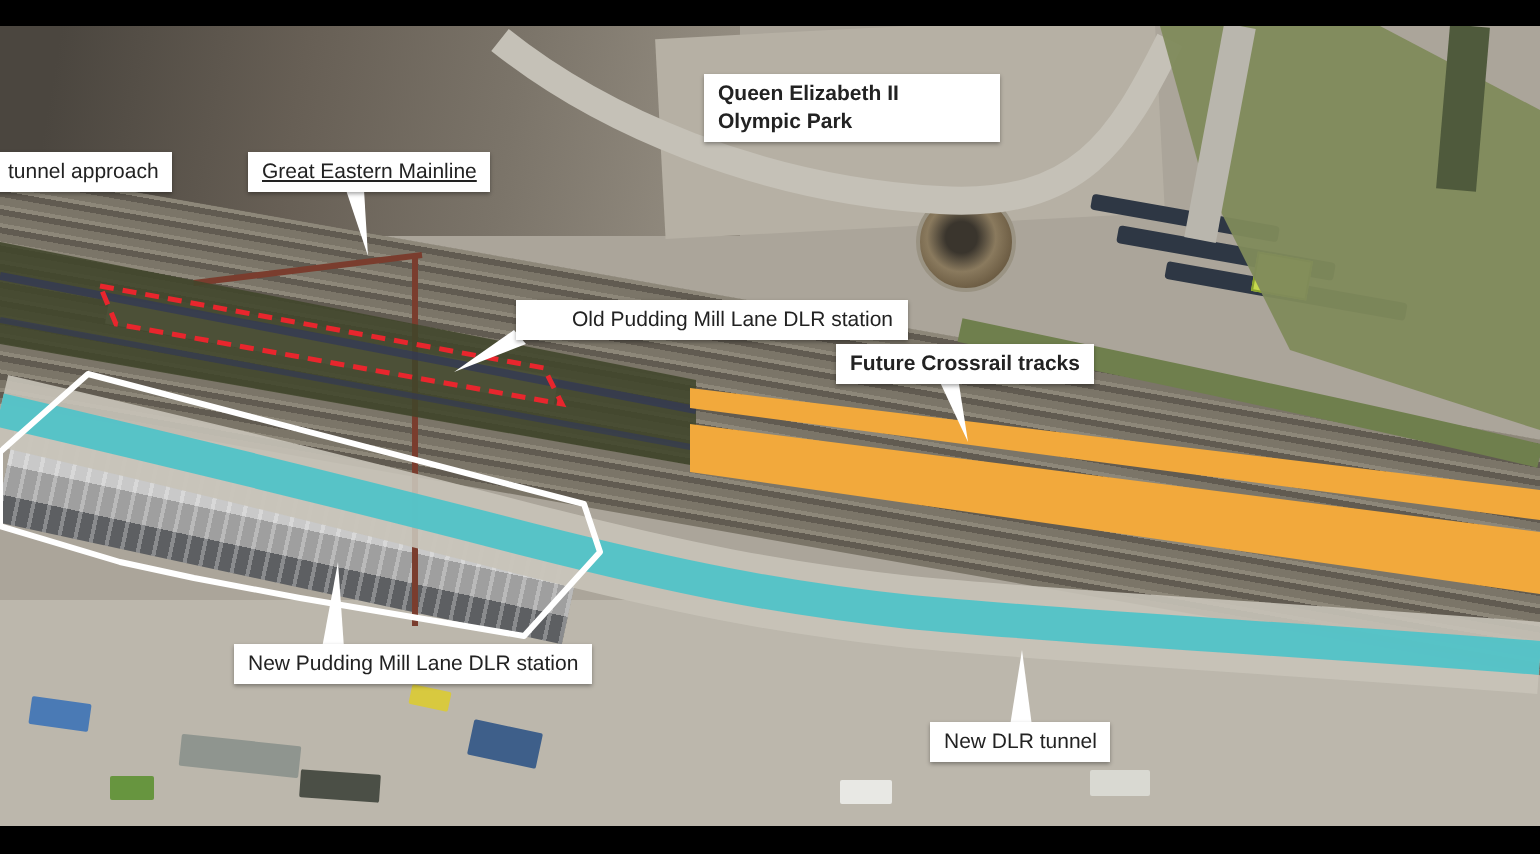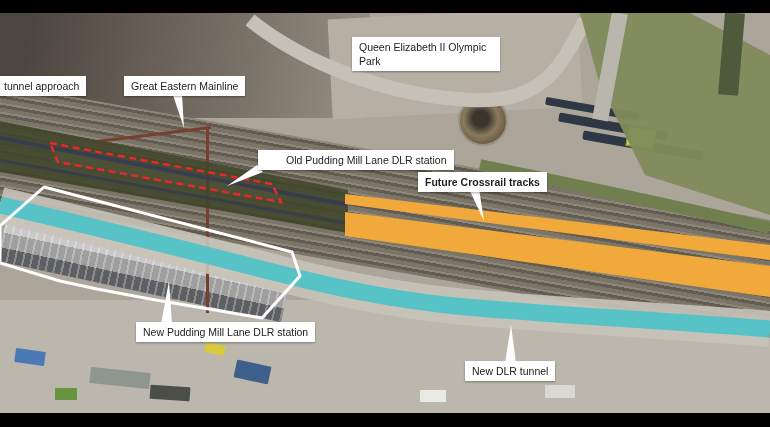--- a/index.html
+++ b/index.html
@@ -40,27 +40,27 @@
   #cl8{left:545px;top:385px;width:30px;height:13px;background:#d9d9d2;}
   
   #bar-top{left:0;top:0;width:770px;height:13px;background:#000;z-index:6;}
   #bar-bottom{left:0;top:413px;width:770px;height:14px;background:#000;z-index:6;}
   
   #overlay{position:absolute;left:0;top:0;z-index:4;}
   
   .lbl{position:absolute;z-index:10;background:#fff;color:#222;font-size:10.5px;line-height:14px;
        padding:3px 7px;white-space:nowrap;box-shadow:0 1px 2px rgba(0,0,0,.35);}
   #lbl-tunnel{left:-8px;top:76px;padding-left:12px;}
-  #lbl-gem{left:124px;top:76px;}
-  #lbl-qeop{left:352px;top:37px;white-space:normal;width:134px;}
+  #lbl-gem{left:124px;top:76px;text-decoration:underline;}
+  #lbl-qeop{left:352px;top:37px;white-space:normal;width:134px;font-weight:bold;}
   #lbl-qeop span{display:block;}
   #lbl-cmr{left:688px;top:48px;}
   #lbl-old{left:258px;top:150px;padding-left:28px;}
   #lbl-fct{left:418px;top:172px;font-weight:bold;}
-  #lbl-npm{left:136px;top:322px;}
+  #lbl-npm{left:117px;top:322px;}
   #lbl-ndt{left:465px;top:361px;}
 </style>
 </head>
 <body>
 
 <div id="stage">
 
   <div class="ph" id="photo"></div>
   <div class="ph" id="ph-topleft"></div>
   <div class="ph" id="ph-topmid"></div>

